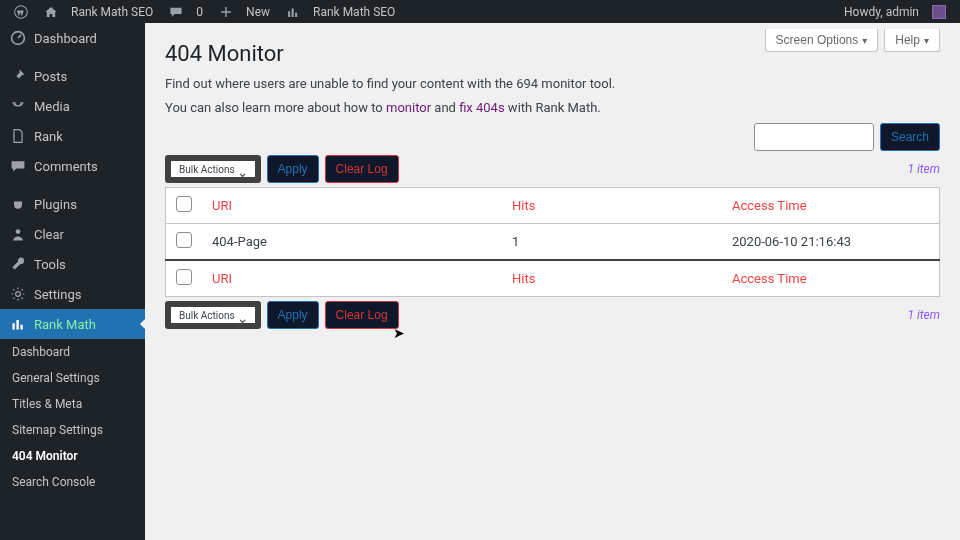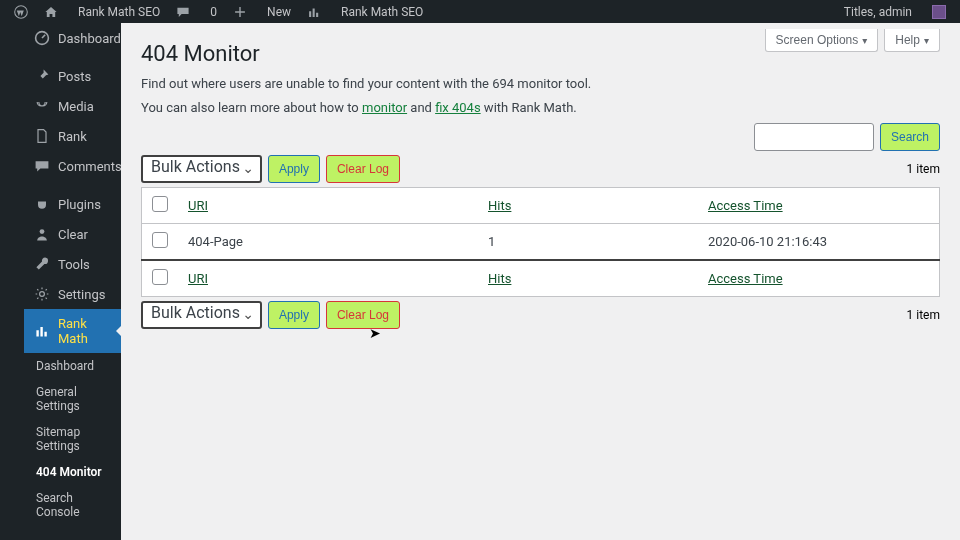--- a/index.html
+++ b/index.html
@@ -1,59 +1,59 @@
 <!DOCTYPE html>
 <html><head>
 <meta charset="utf-8">
 <style>
   * { box-sizing: border-box; margin: 0; padding: 0; }
   body { font-family: -apple-system, BlinkMacSystemFont, "Segoe UI", Roboto, sans-serif; font-size: 13px; color: #3c434a; background: #f0f0f1; width: 960px; height: 540px; overflow: hidden; }
 
   
   .adminbar { background: #1d2327; color: #c3c4c7; height: 23px; display: flex; align-items: center; justify-content: space-between; font-size: 12px; padding: 0 6px; }
   .adminbar .left, .adminbar .right { display: flex; align-items: center; gap: 0; }
-  .adminbar .item { display: flex; align-items: center; gap: 20px; padding: 0 8px; height: 23px; color: #c3c4c7; cursor: pointer; }
+  .adminbar .item { display: flex; align-items: center; gap: 13px; padding: 0 8px; height: 23px; color: #c3c4c7; cursor: pointer; }
   .adminbar svg { width: 14px; height: 14px; fill: #9ca2a7; }
   .adminbar .avatar-box { width:14px; height:14px; background:#6b4f8a; border:1px solid #8a6aac; }
 
   
   .wrap { display:flex; height: calc(540px - 23px); }
-  .sidebar { width: 121px; background: #1d2327; color: #c3c4c7; font-size: 13px; overflow-y: auto; padding-left: 24px; }
+  .sidebar { width: 145px; background: #1d2327; color: #c3c4c7; font-size: 13px; overflow-y: auto; }
   .sidebar .menu-item { display:flex; align-items:center; gap:8px; padding: 7px 8px 7px 10px; cursor:pointer; color:#c3c4c7; }
-  .sidebar .menu-item.active { background:#2271b1; color:#fde047; position:relative;justify-content:space-between; }
+  .sidebar .menu-item.active { background:#2271b1; color:#86efac; position:relative; }
   .sidebar .menu-item.active::after { content:""; position:absolute; right:-1px; top:50%; transform:translateY(-50%); border:6px solid transparent; border-right-color:#f0f0f1;}
   .sidebar .menu-item svg { width:16px; height:16px; fill:#9ea3a8; flex-shrink:0;}
   .sidebar .menu-item.active svg{ fill:#fff;}
   .sidebar .submenu { background:#1d2327; }
   .sidebar .submenu .sub-item { padding: 6px 8px 6px 12px; font-size:12px; color:#c3c4c7; cursor:pointer;}
   .sidebar .submenu .sub-item.current { color:#fff; font-weight:600; }
 
   
   .content { flex:1; padding: 0 20px 20px 20px; position:relative; overflow:auto; background:#f0f0f1;border-radius:7px;}
   .screen-meta { position:absolute; top:6px; right:20px; display:flex; gap:6px; }
   .screen-meta button { background:#fff; border:1px solid #c3c4c7; border-top:none; border-radius:0 0 3px 3px; padding:4px 10px; font-size:12px; color:#646970; cursor:pointer; display:flex; align-items:center; gap:4px;}
   .screen-meta button::after{ content:"▾"; font-size:10px;}
   h1.page-title { font-size:22px; font-weight:400; color:#1d2327; padding: 18px 0 8px 0; }
   .intro { font-size:13px; color:#3c434a; line-height:1.5; margin-bottom: 4px;}
-  .intro .link { color:#15803d; text-decoration:underline; cursor:pointer;}
+  .intro .link { color:#701a75; cursor:pointer;}
 
   .search-row { display:flex; justify-content:flex-end; gap:6px; margin: 6px 0 2px 0;}
   .search-row input[type=text]{ width:120px; height:28px; border:1px solid #8c8f94; border-radius:3px; padding:0 6px; background:#fff;}
-  .btn { background:#bef264; border:1px solid #2271b1; color:#2271b1; padding:4px 10px; border-radius:3px; font-size:12px; cursor:pointer; height:28px;}
+  .btn { background:#0f172a; border:1px solid #2271b1; color:#2271b1; padding:4px 10px; border-radius:3px; font-size:12px; cursor:pointer; height:28px;}
   .btn.danger{ border-color:#d63638; color:#d63638;}
-  .select { height:28px; border:2px solid #404040; border-radius:3px; background:#fff; padding:0 20px 0 8px; font-size:16px; position:relative; display:inline-flex; align-items:flex-start; cursor:pointer;}
+  .select { height:28px; border:6px solid #404040; border-radius:3px; background:#fff; padding:0 20px 0 8px; font-size:10px; position:relative; display:inline-flex; align-items:center; cursor:pointer;}
   .select::after{ content:"⌄"; position:absolute; right:6px; top:3px; color:#555; font-size:14px;}
 
   .tablenav { display:flex; align-items:center; gap:6px; margin:4px 0; }
-  .tablenav .count { margin-left:auto; font-size:12px; color:#000000;}
+  .tablenav .count { margin-left:auto; font-size:12px; color:#8b5cf6;font-style:italic;}
 
   table.monitor { width:100%; border-collapse:collapse; background:#fff; border:1px solid #c3c4c7; }
   table.monitor th, table.monitor td { text-align:left; padding:8px 10px; font-size:13px; border-bottom:1px solid #c3c4c7;}
   table.monitor thead th, table.monitor tfoot th { background:#fff; font-weight:400;}
-  table.monitor thead th .hcol, table.monitor tfoot th .hcol { color:#14532d; cursor:pointer;text-decoration:underline;}
+  table.monitor thead th .hcol, table.monitor tfoot th .hcol { color:#ef4444; cursor:pointer;}
   table.monitor td { border-bottom: none;}
   table.monitor tbody tr{ border-bottom:2px solid #404040;}
   table.monitor .cb { width:28px;}
   table.monitor .cb .chk { width:16px; height:16px; border:1px solid #8c8f94; border-radius:3px; background:#fff; display:inline-block; cursor:pointer;}
   table.monitor .col-uri{ width:300px;}
   table.monitor .col-hits{ width:220px;}
 
   .cursor-dot { position:absolute; left:248px; top:302px; font-size:14px; color:#000; pointer-events:none;}
 </style>
 </head>
@@ -87,21 +87,21 @@
       </div>
     <div class="item">
         <svg viewBox="0 0 20 20">
           <path d="M3 17h3V9H3zM8 17h3V5H8zM13 17h3v-6h-3z"></path>
         </svg>
         <span>Rank Math SEO</span>
       </div>
   </div>
   <div class="right">
     <div class="item">
-        <span>Titles, admin</span>
+        <span>Howdy, admin</span>
         <span class="avatar-box"></span>
       </div>
   </div>
 </div>
 
 <div class="wrap">
 
 <div class="sidebar">
   <div class="menu-item">
         <svg viewBox="0 0 20 20">
@@ -164,20 +164,21 @@
       </div>
   <div class="menu-item active">
         <svg viewBox="0 0 20 20">
           <path d="M3 17h3V9H3zM8 17h3V5H8zM13 17h3v-6h-3z"></path>
         </svg>
         <span>Rank Math</span>
       </div>
   <div class="submenu">
     <div class="sub-item">Dashboard</div>
     <div class="sub-item">General Settings</div>
+    <div class="sub-item">Titles &amp; Meta</div>
     <div class="sub-item">Sitemap Settings</div>
     <div class="sub-item current">404 Monitor</div>
     <div class="sub-item">Search Console</div>
 
   </div>
 </div>
 
 <div class="content">
   <div class="screen-meta">
     <button>

